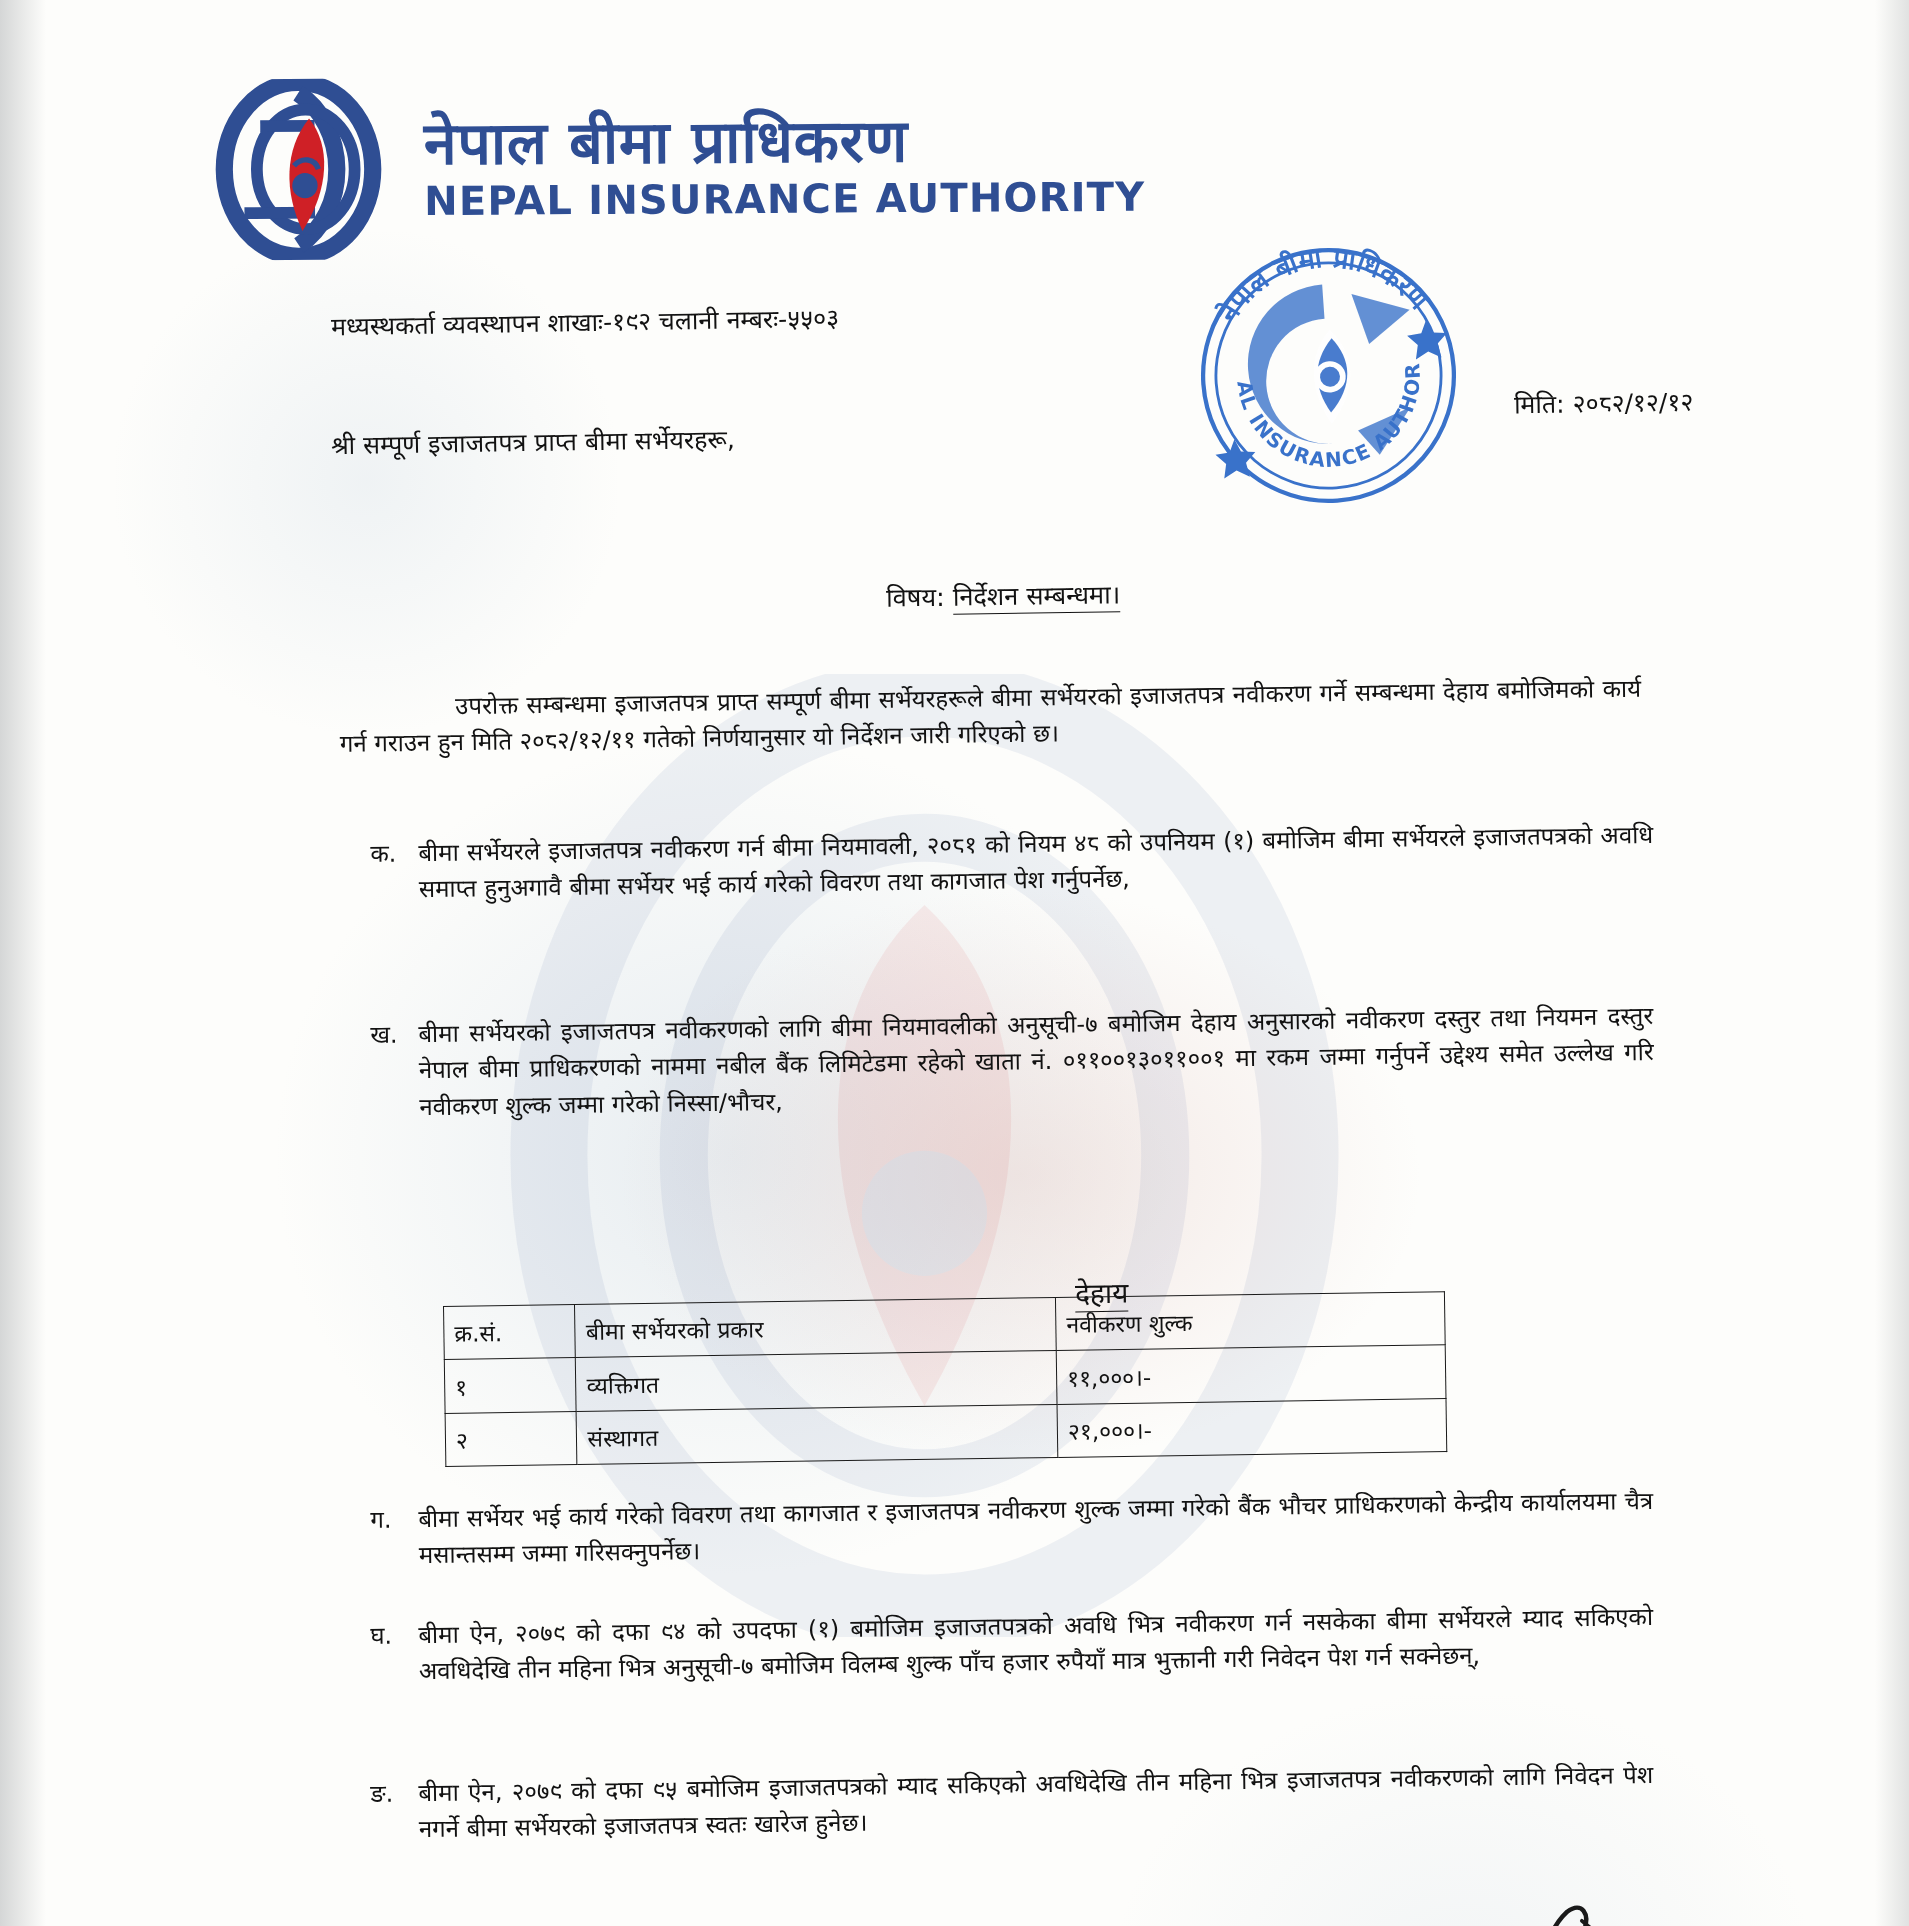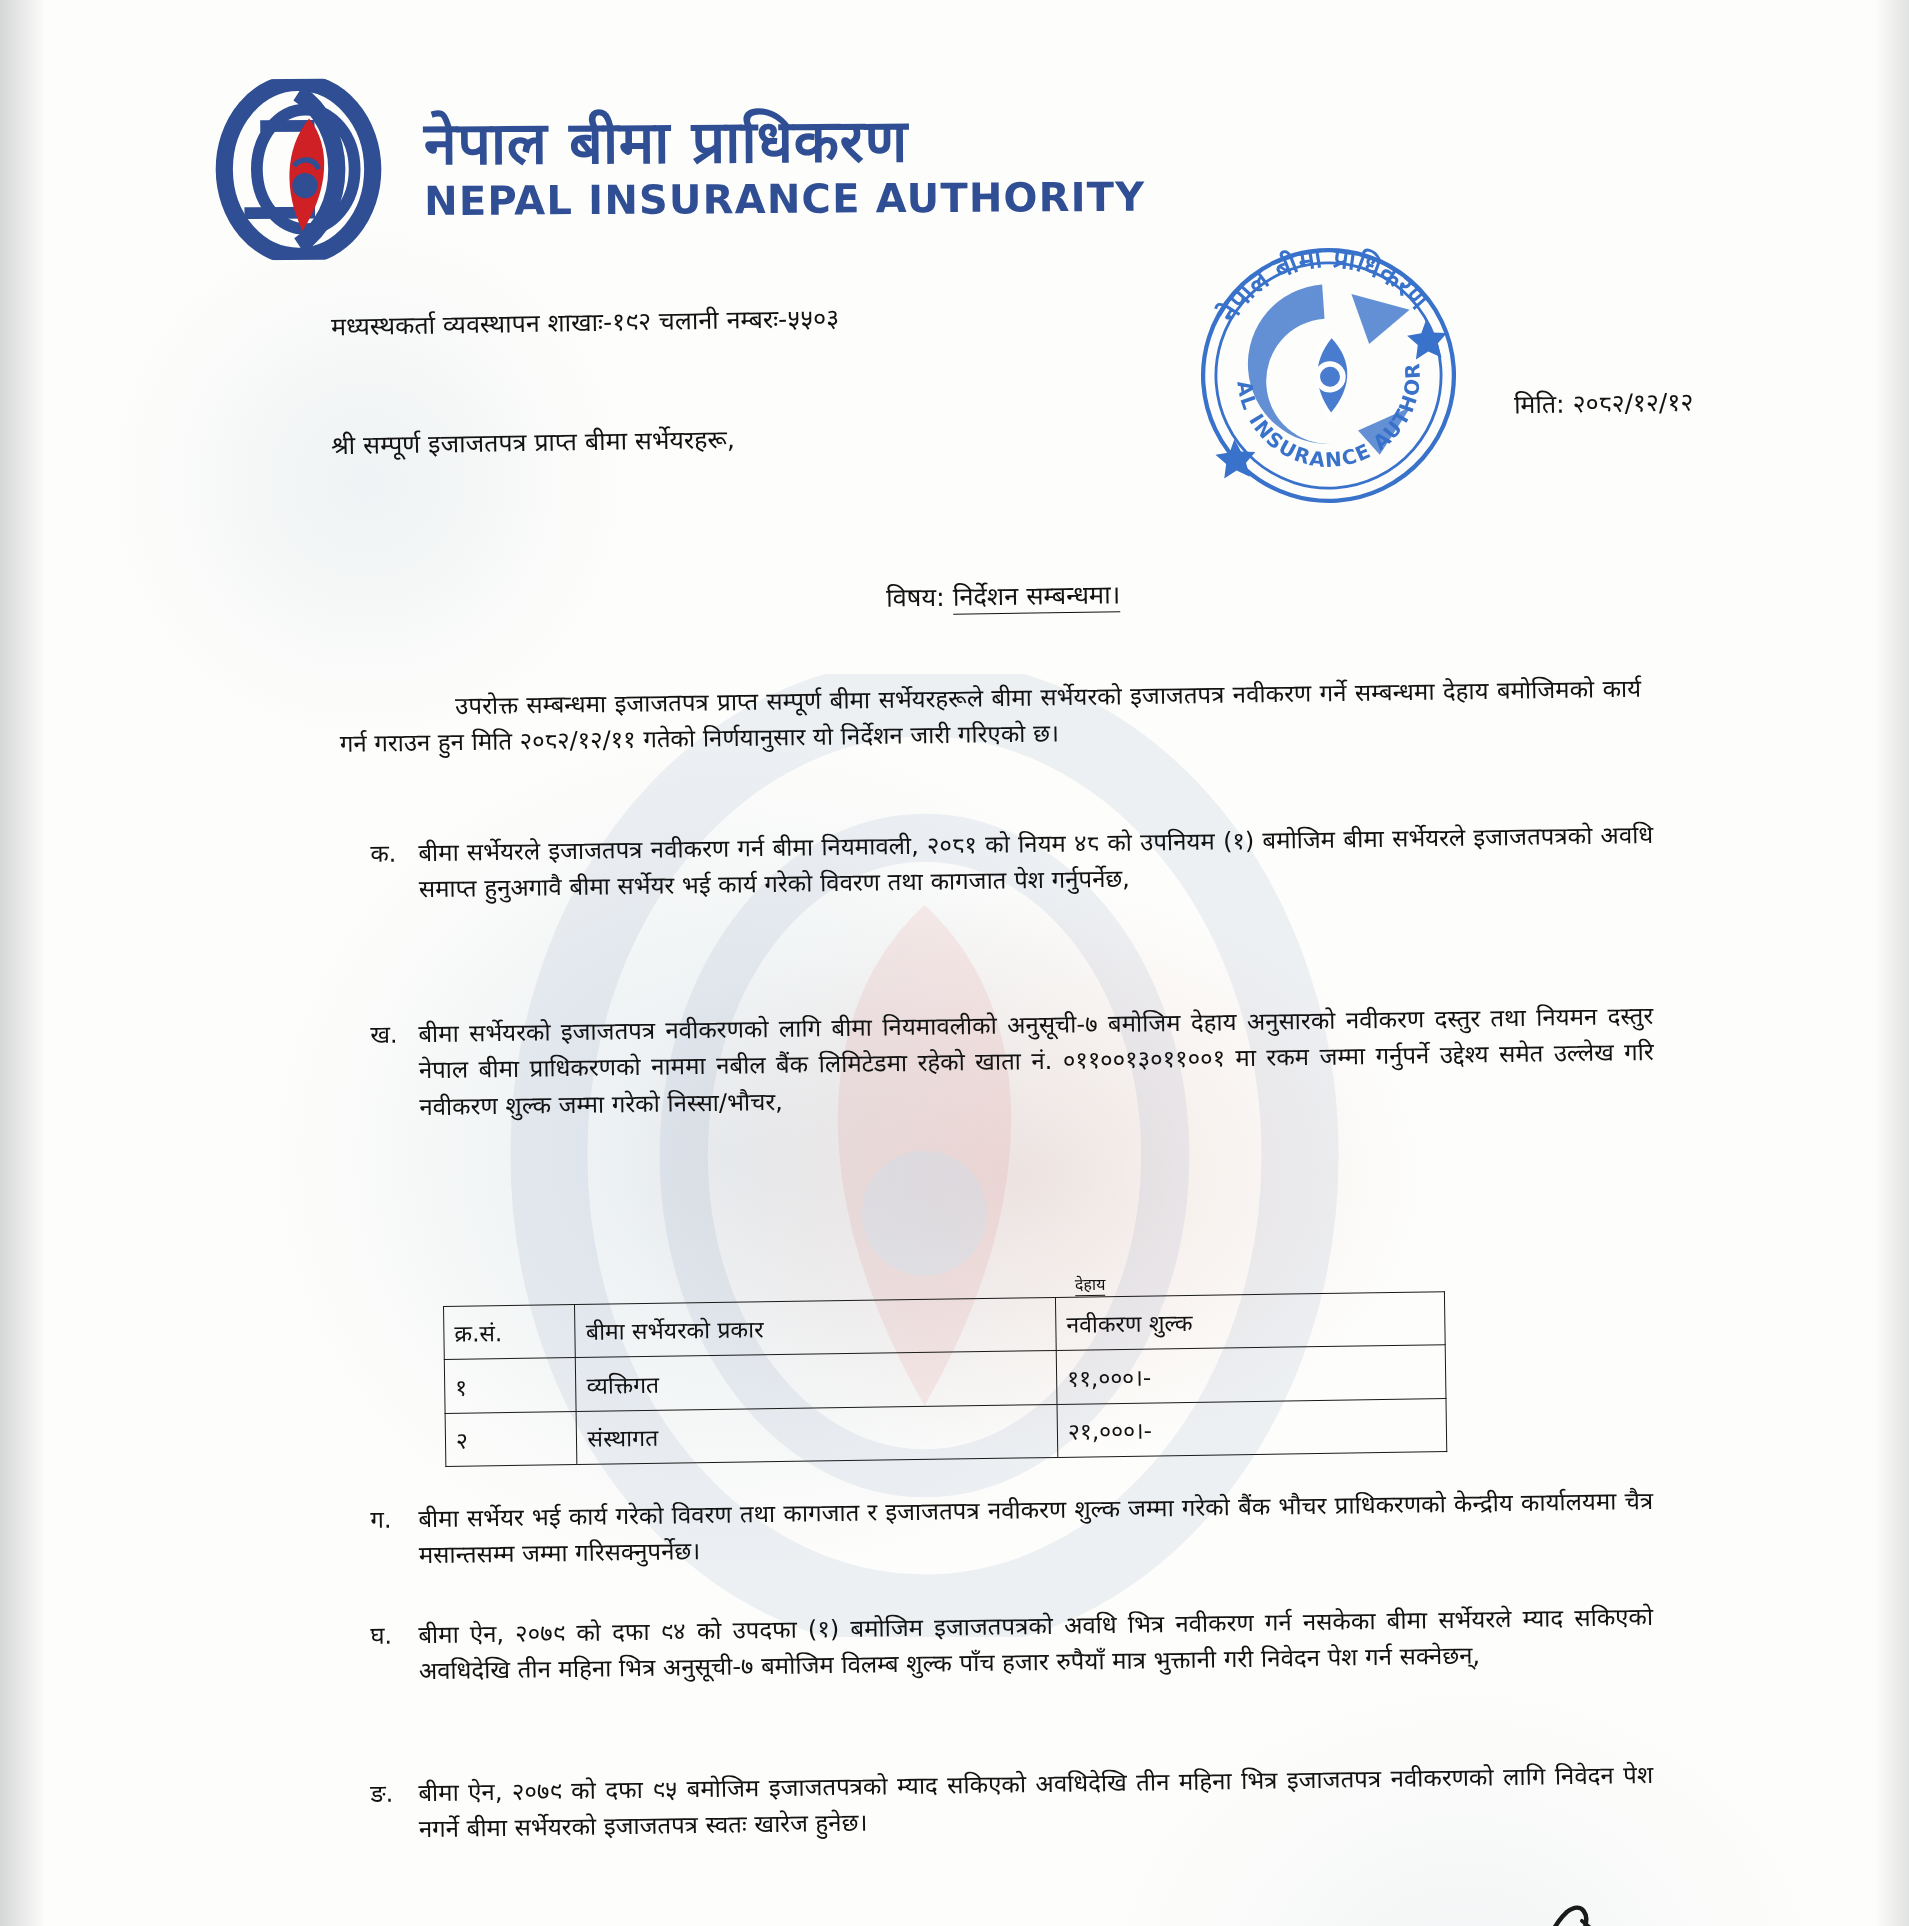--- a/index.html
+++ b/index.html
@@ -93,21 +93,21 @@
   .clause .body{flex:1 1 auto;text-align:justify;text-justify:inter-word;}
 
   .cl-ka{left:370px;top:836px;width:1283px;}
   .cl-kha{left:370px;top:1017px;width:1283px;}
   .cl-ga{left:370px;top:1502px;width:1283px;}
   .cl-gha{left:370px;top:1618px;width:1283px;}
   .cl-nga{left:370px;top:1776px;width:1283px;}
 
   
   .table-cap{
-    position:absolute;left:1075px;top:1273px;font-size:16px;
+    position:absolute;left:1075px;top:1273px;font-size:28px;
     transform:rotate(-0.85deg);
   }
   .table-cap span{border-bottom:1.9px solid #121212;padding-bottom:1.2px;}
 
   .fee-table{
     position:absolute;left:443px;top:1306px;width:1002px;
     border-collapse:collapse;font-size:23px;
     transform:rotate(-0.85deg);transform-origin:left top;
   }
   .fee-table td,.fee-table th{

